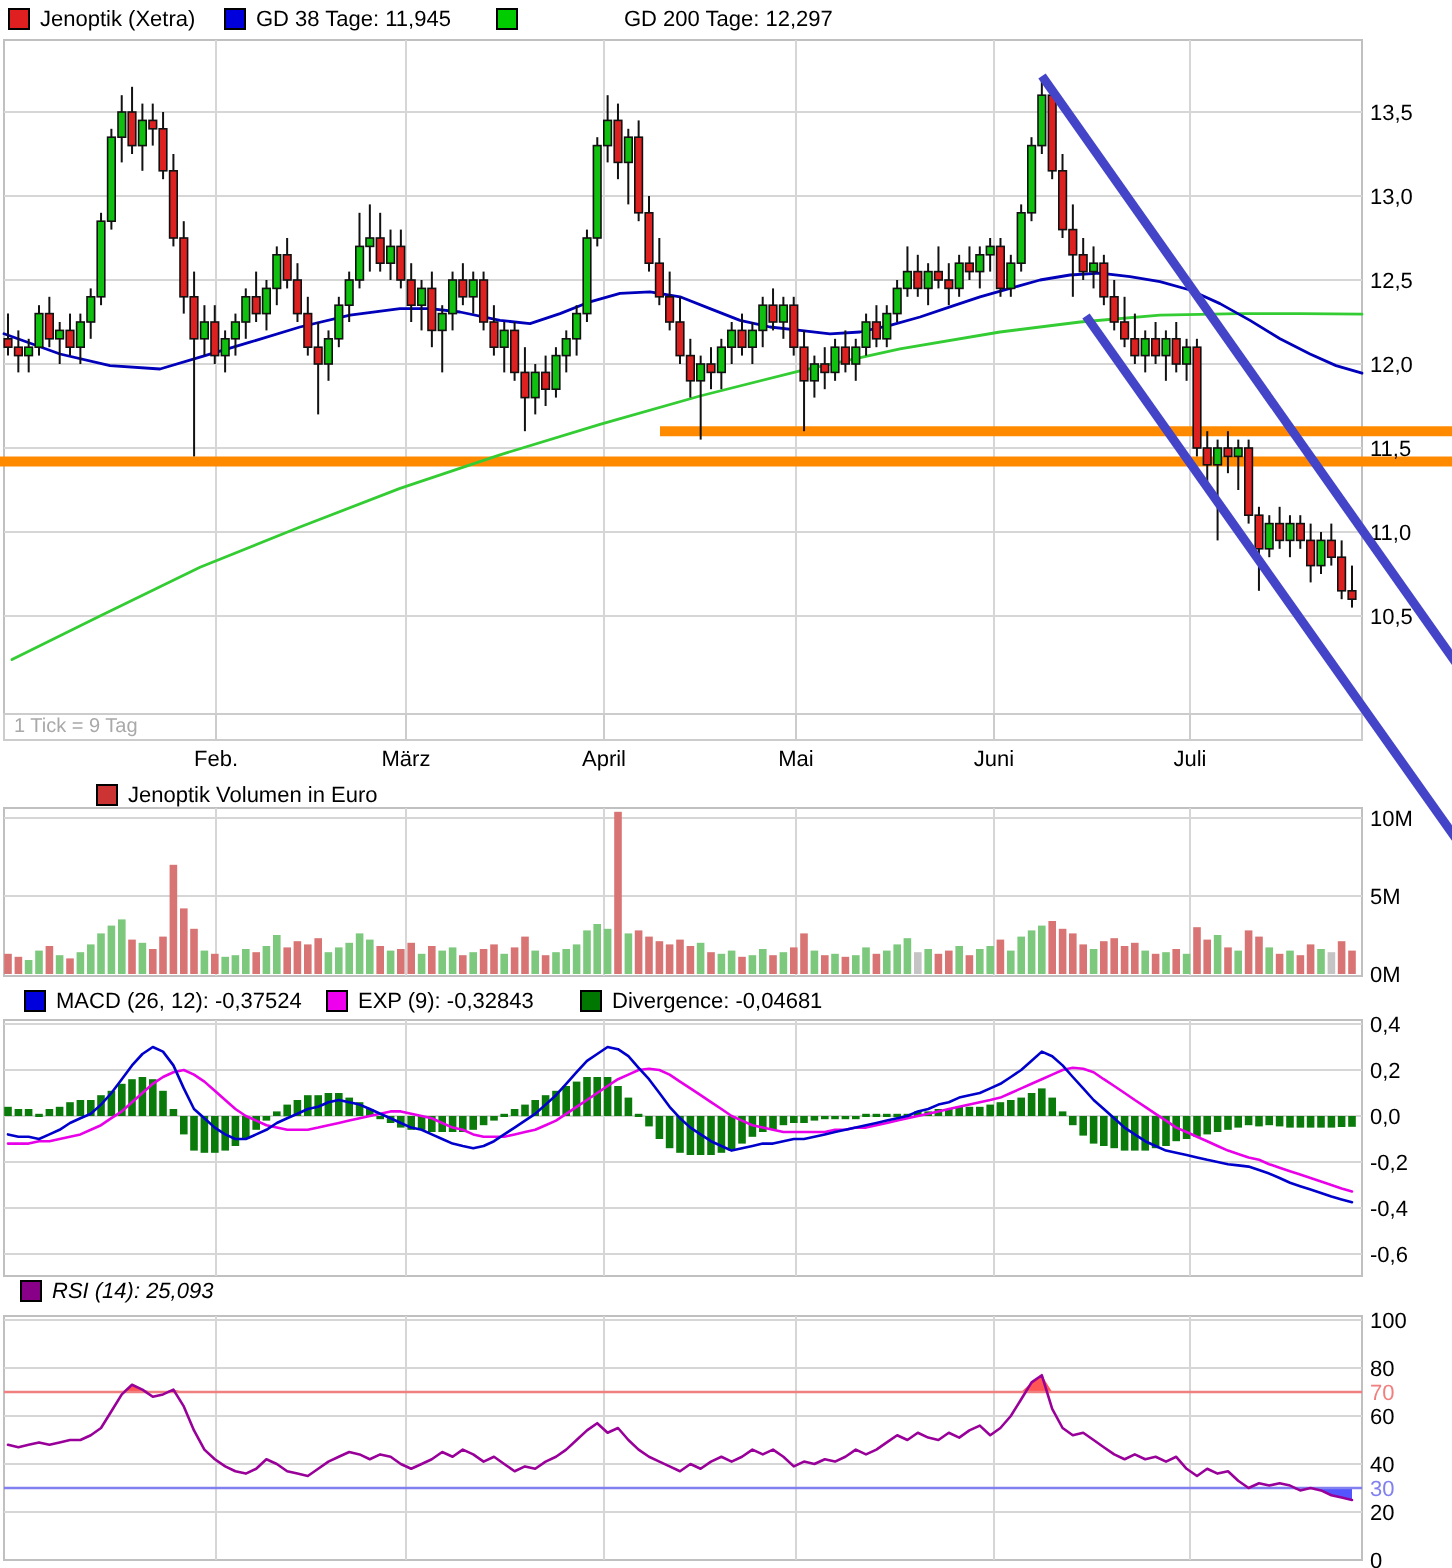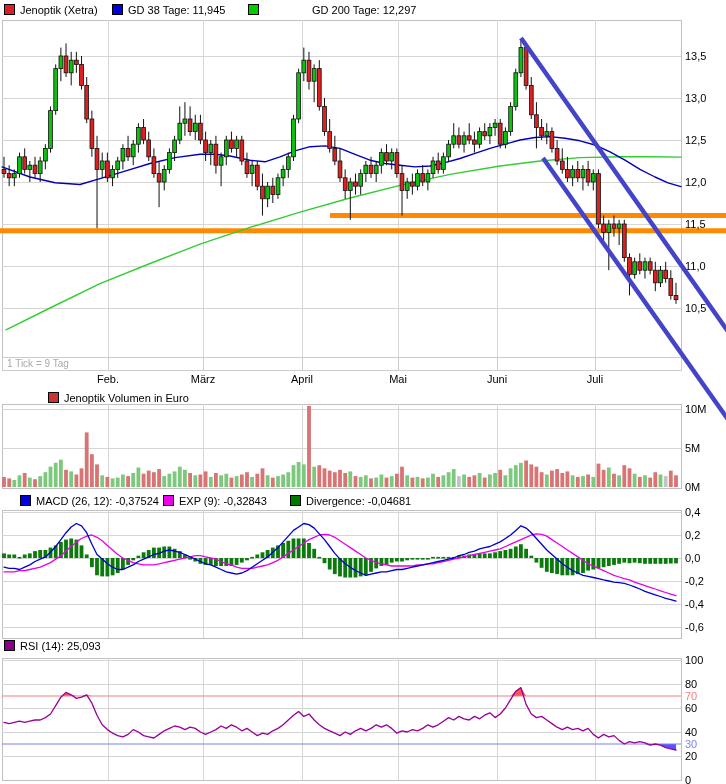--- a/index.html
+++ b/index.html
@@ -652,29 +652,29 @@
   <span class="lb">GD 200 Tage: 12,297</span>
 </div>
 
 <div id="tick-note">1 Tick = 9 Tag</div>
 
 <div class="legend-item" style="left:4px;top:391px;padding-left:44px;">
   <span class="sw" style="background: rgb(204, 51, 51);"></span>
   <span class="lb">Jenoptik Volumen in Euro</span>
 </div>
 
-<div class="legend-item" style="left:20px;top:494px;">
+<div class="legend-item" style="left:12px;top:494px;">
   <span class="sw" style="background: rgb(0, 0, 221);"></span>
   <span class="lb">MACD (26, 12): -0,37524</span>
 </div>
 <div class="legend-item" style="left:163px;top:494px;">
   <span class="sw" style="background: rgb(238, 0, 238);"></span>
   <span class="lb">EXP (9): -0,32843</span>
 </div>
 <div class="legend-item" style="left:290px;top:494px;justify-content:space-between;">
   <span class="sw" style="background: rgb(0, 119, 0);"></span>
   <span class="lb">Divergence: -0,04681</span>
 </div>
 
-<div class="legend-item" style="left:4px;top:639px;">
+<div class="legend-item" style="left:10px;top:639px;font-style:italic;">
   <span class="sw" style="background: rgb(136, 0, 136);"></span>
   <span class="lb">RSI (14): 25,093</span>
 </div>
 
 </body></html>

